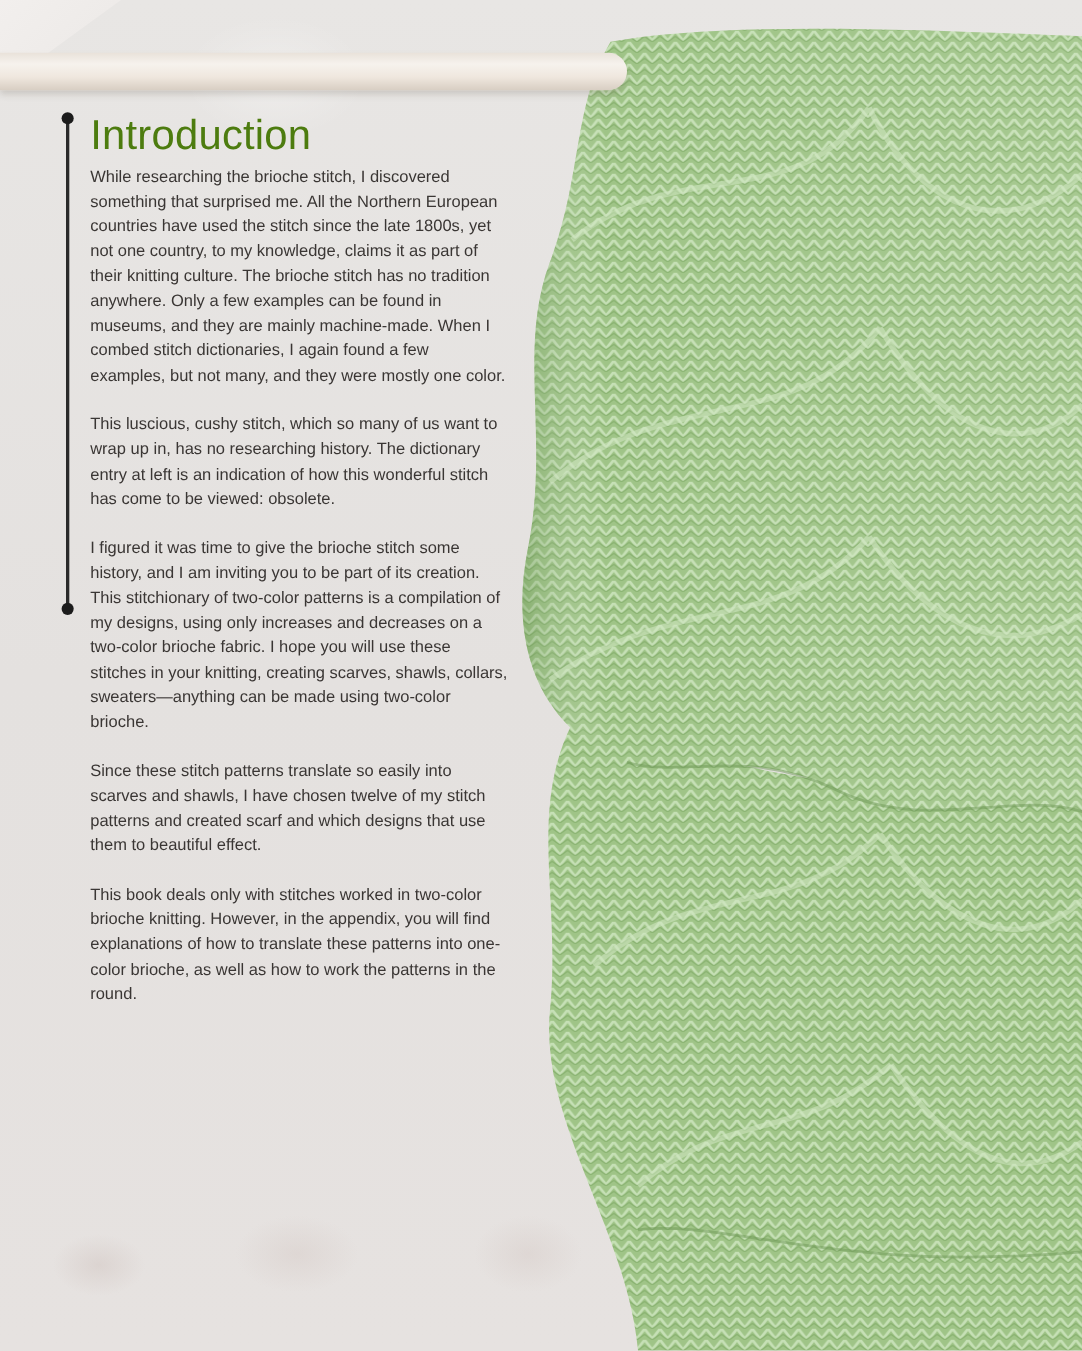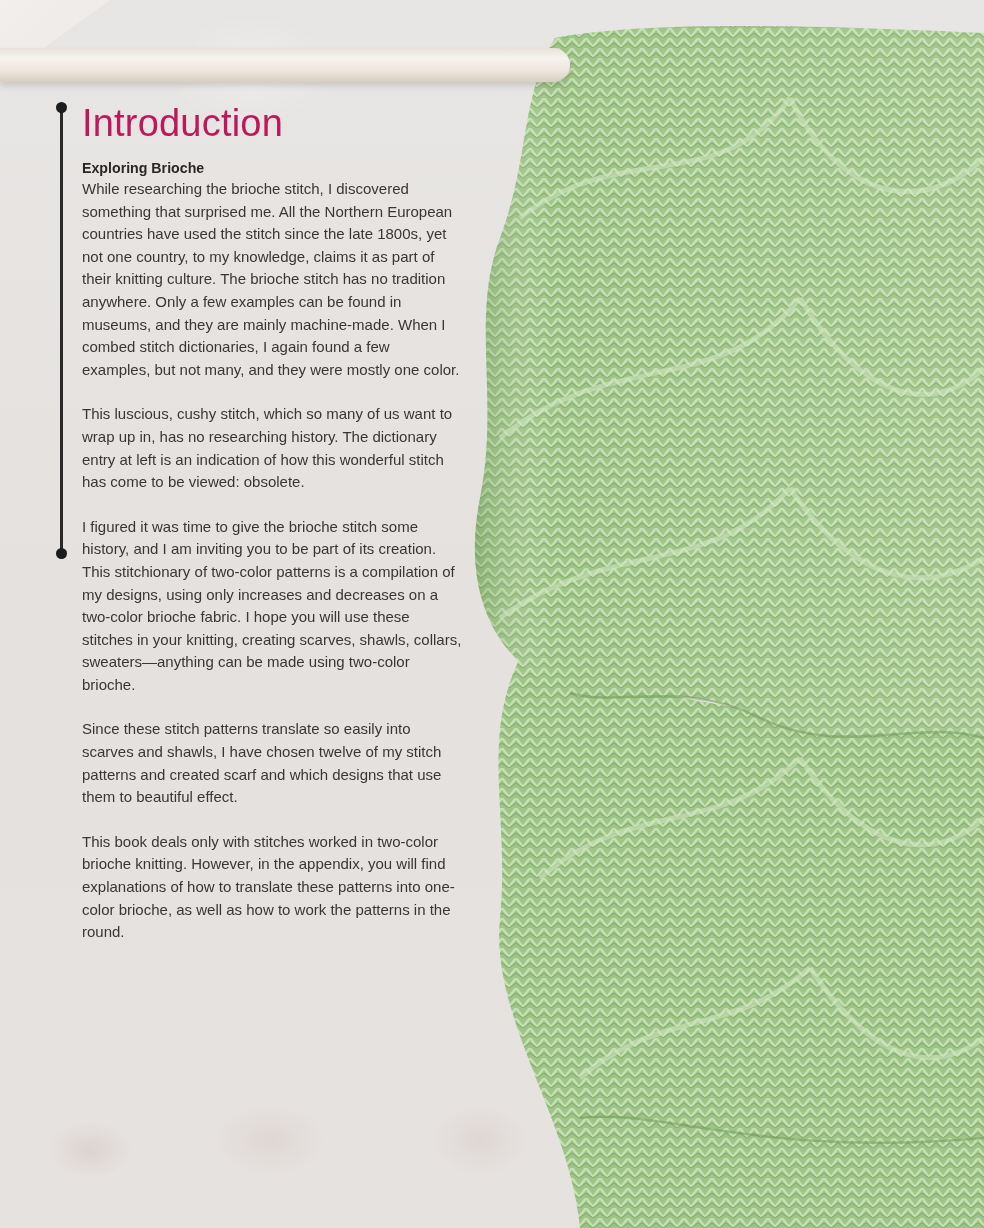--- a/index.html
+++ b/index.html
@@ -43,21 +43,21 @@
   }
   .rule-dot.top { top: 102px; }
   .rule-dot.bottom { top: 548px; }
 
   .content {
     position: absolute; left: 82px; top: 96px; width: 380px;
     color: #2e2b29;
   }
   h1 {
     margin: 0; font-weight: 400; font-size: 38px; line-height: 54px;
-    color: #be185d; letter-spacing: 0.2px;
+    color: #4d7c0f; letter-spacing: 0.2px;
   }
   h2 {
     margin: 8px 0 0 0; font-size: 14.2px; font-weight: 700; line-height: 20px; color: #2a2624;
   }
   p {
     margin: 0 0 22px 0; font-size: 15px; line-height: 22.6px; color: #3a3634;
   }
   p.first { margin-top: 0; }
 </style>
 </head>
@@ -107,19 +107,18 @@
 </div>
 
 <div class="dowel"></div>
 
 <div class="rule-line"></div>
 <div class="rule-dot top"></div>
 <div class="rule-dot bottom"></div>
 
 <div class="content">
   <h1>Introduction</h1>
-  <h2>Exploring Brioche</h2>
   <p class="first">While researching the brioche stitch, I discovered something that surprised me. All the Northern European countries have used the stitch since the late 1800s, yet not one country, to my knowledge, claims it as part of their knitting culture. The brioche stitch has no tradition anywhere. Only a few examples can be found in museums, and they are mainly machine-made. When I combed stitch dictionaries, I again found a few examples, but not many, and they were mostly one color.</p>
   <p>This luscious, cushy stitch, which so many of us want to wrap up in, has no researching history. The dictionary entry at left is an indication of how this wonderful stitch has come to be viewed: obsolete.</p>
   <p>I figured it was time to give the brioche stitch some history, and I am inviting you to be part of its creation. This stitchionary of two-color patterns is a compilation of my designs, using only increases and decreases on a two-color brioche fabric. I hope you will use these stitches in your knitting, creating scarves, shawls, collars, sweaters—anything can be made using two-color brioche.</p>
   <p>Since these stitch patterns translate so easily into scarves and shawls, I have chosen twelve of my stitch patterns and created scarf and which designs that use them to beautiful effect.</p>
   <p>This book deals only with stitches worked in two-color brioche knitting. However, in the appendix, you will find explanations of how to translate these patterns into one-color brioche, as well as how to work the patterns in the round.</p>
 </div>
 
 </body></html>

